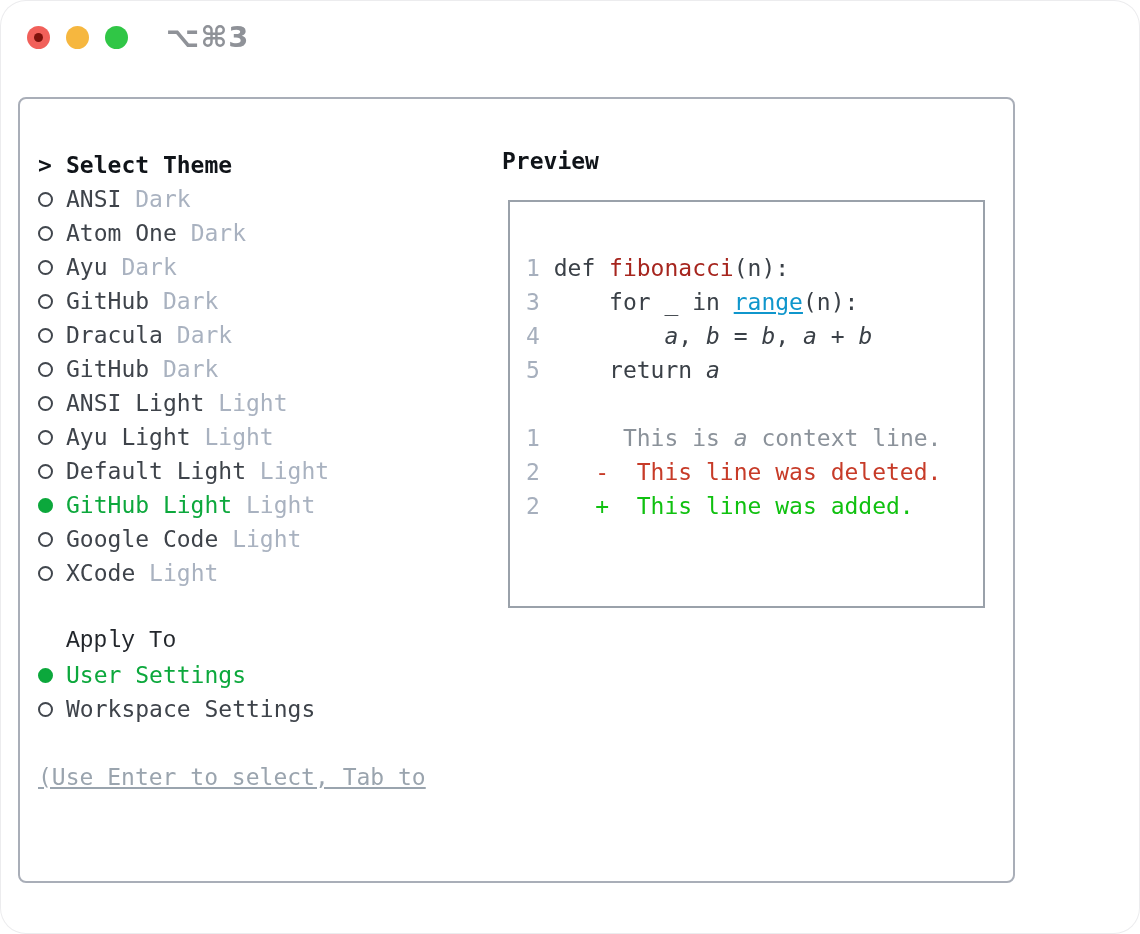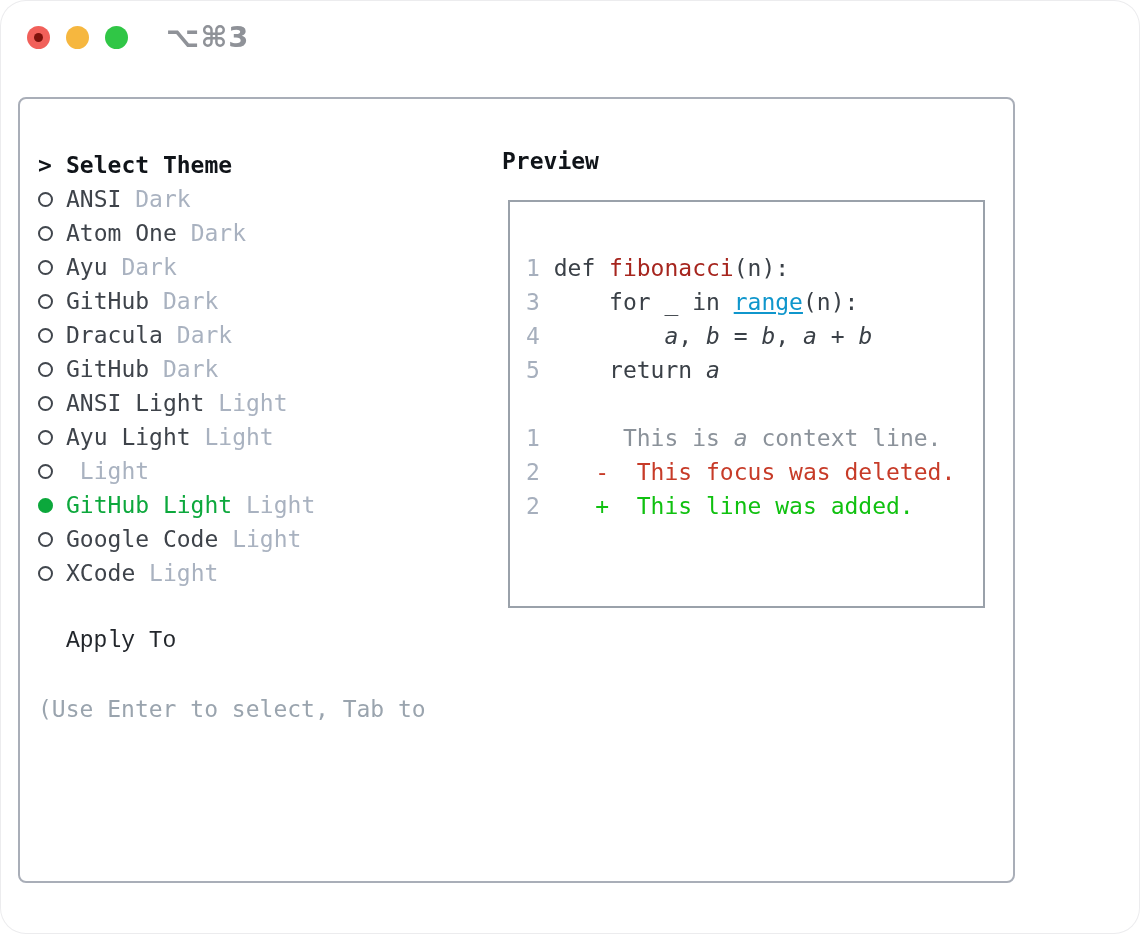--- a/index.html
+++ b/index.html
@@ -44,21 +44,21 @@
   .row{height:34px;display:flex;align-items:center;white-space:pre;}
   .cell-bullet{width:28px;flex:0 0 28px;display:flex;align-items:center;}
   .prompt{color:var(--text-black);font-weight:bold;}
   .picker-title{color:var(--text-black);font-weight:bold;}
   .bullet{width:15px;height:15px;border:2.5px solid #41464d;border-radius:50%;display:inline-block;}
   .row.selected .bullet{border-color:var(--accent-green);background:var(--accent-green);}
   .item-name{color:var(--text-dark);}
   .row.selected .item-name{color:var(--accent-green);}
   .item-variant{color:var(--muted);margin-left:1ch;}
   .section-title{color:#22262b;font-family:Liberation Mono, monospace;}
-  .hint{color:var(--hint);}
+  .hint{color:var(--hint);text-decoration:underline;}
   
   .preview-title-row{height:34px;display:flex;}
   .preview-title{color:var(--text-black);font-weight:bold;}
   .preview-box{margin-top:18px;margin-left:6px;width:477px;height:408px;border:2px solid var(--border-inner);
     padding:49px 0 6px 16px;background:#fff;}
   .code-row{height:34px;line-height:34px;white-space:pre;font-size:23px;}
   .gutter{display:inline-block;width:2ch;color:var(--lnum);}
   .tok-plain{color:var(--code);}
   .tok-function{color:var(--function-red);}
   .tok-number{color:var(--number-teal);}
@@ -92,43 +92,47 @@
       </div>
       <div id="theme-items">
           <div class="row"><span class="cell-bullet"><span class="bullet"></span></span><span class="item-name">ANSI</span><span class="item-variant">Dark</span></div>
           <div class="row"><span class="cell-bullet"><span class="bullet"></span></span><span class="item-name">Atom One</span><span class="item-variant">Dark</span></div>
           <div class="row"><span class="cell-bullet"><span class="bullet"></span></span><span class="item-name">Ayu</span><span class="item-variant">Dark</span></div>
           <div class="row"><span class="cell-bullet"><span class="bullet"></span></span><span class="item-name">GitHub</span><span class="item-variant">Dark</span></div>
           <div class="row"><span class="cell-bullet"><span class="bullet"></span></span><span class="item-name">Dracula</span><span class="item-variant">Dark</span></div>
           <div class="row"><span class="cell-bullet"><span class="bullet"></span></span><span class="item-name">GitHub</span><span class="item-variant">Dark</span></div>
           <div class="row"><span class="cell-bullet"><span class="bullet"></span></span><span class="item-name">ANSI Light</span><span class="item-variant">Light</span></div>
           <div class="row"><span class="cell-bullet"><span class="bullet"></span></span><span class="item-name">Ayu Light</span><span class="item-variant">Light</span></div>
-          <div class="row"><span class="cell-bullet"><span class="bullet"></span></span><span class="item-variant">Light</span></div>
+          <div class="row"><span class="cell-bullet"><span class="bullet"></span></span><span class="item-name">Default Light</span><span class="item-variant">Light</span></div>
           <div class="row selected"><span class="cell-bullet"><span class="bullet"></span></span><span class="item-name">GitHub Light</span><span class="item-variant">Light</span></div>
           <div class="row"><span class="cell-bullet"><span class="bullet"></span></span><span class="item-name">Google Code</span><span class="item-variant">Light</span></div>
           <div class="row"><span class="cell-bullet"><span class="bullet"></span></span><span class="item-name">XCode</span><span class="item-variant">Light</span></div>
         </div>
       <div class="row"></div>
       <div class="row">
         <span class="cell-bullet"></span>
         <span class="section-title">Apply To</span>
       </div>
+      <div id="apply-items">
+          <div class="row selected"><span class="cell-bullet"><span class="bullet"></span></span><span class="item-name">User Settings</span></div>
+          <div class="row"><span class="cell-bullet"><span class="bullet"></span></span><span class="item-name">Workspace Settings</span></div>
+        </div>
       <div class="row"></div>
       <div class="row hint">(Use Enter to select, Tab to</div>
     </div>
 
     <div class="col-right">
       <div class="preview-title-row">
         <span class="preview-title">Preview</span>
       </div>
       <div class="preview-box" id="preview-box">
           <div class="code-row"><span class="gutter">1</span><span class="tok-plain">def </span><span class="tok-function">fibonacci</span><span class="tok-plain">(n):</span></div>
           <div class="code-row"><span class="gutter">3</span><span class="tok-plain">    for _ in </span><span class="tok-builtin">range</span><span class="tok-plain">(n):</span></div>
           <div class="code-row"><span class="gutter">4</span><span class="tok-plain">        </span><span class="tok-variable">a</span><span class="tok-plain">, </span><span class="tok-variable">b</span><span class="tok-plain"> = </span><span class="tok-variable">b</span><span class="tok-plain">, </span><span class="tok-variable">a</span><span class="tok-plain"> + </span><span class="tok-variable">b</span></div>
           <div class="code-row"><span class="gutter">5</span><span class="tok-plain">    return </span><span class="tok-variable">a</span></div>
           <div class="code-row"></div>
           <div class="code-row"><span class="gutter">1</span><span class="tok-context">     This is </span><span class="tok-context-variable">a</span><span class="tok-context"> context line.</span></div>
-          <div class="code-row"><span class="gutter">2</span><span class="tok-deleted">   -  This focus was deleted.</span></div>
+          <div class="code-row"><span class="gutter">2</span><span class="tok-deleted">   -  This line was deleted.</span></div>
           <div class="code-row"><span class="gutter">2</span><span class="tok-added">   +  This line was added.</span></div>
         </div>
     </div>
   </div>
 </div>
 
 </body></html>

